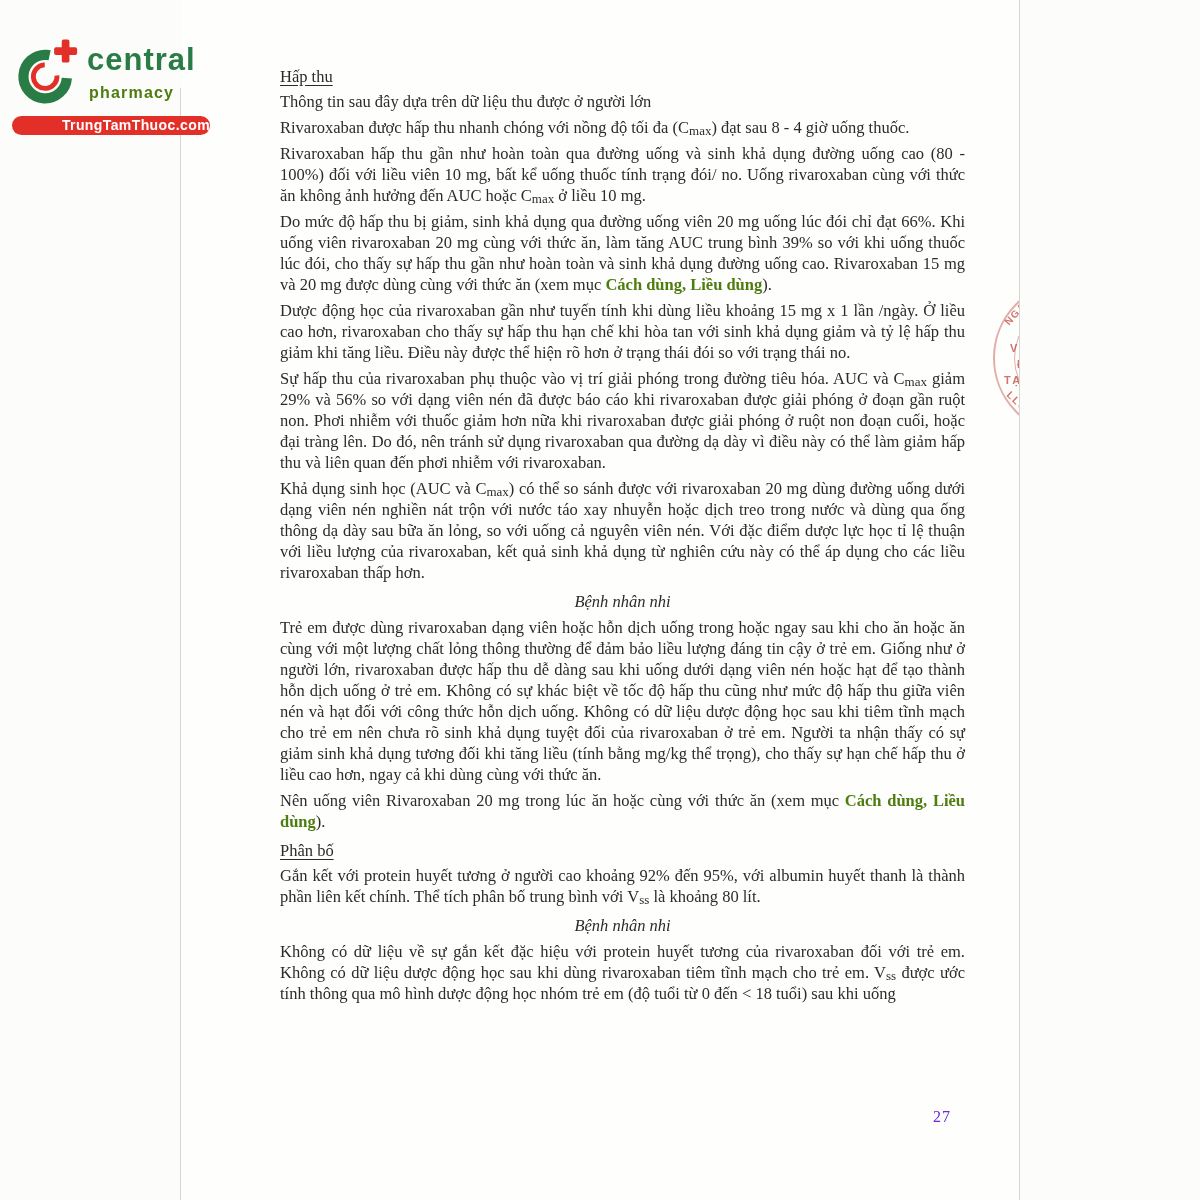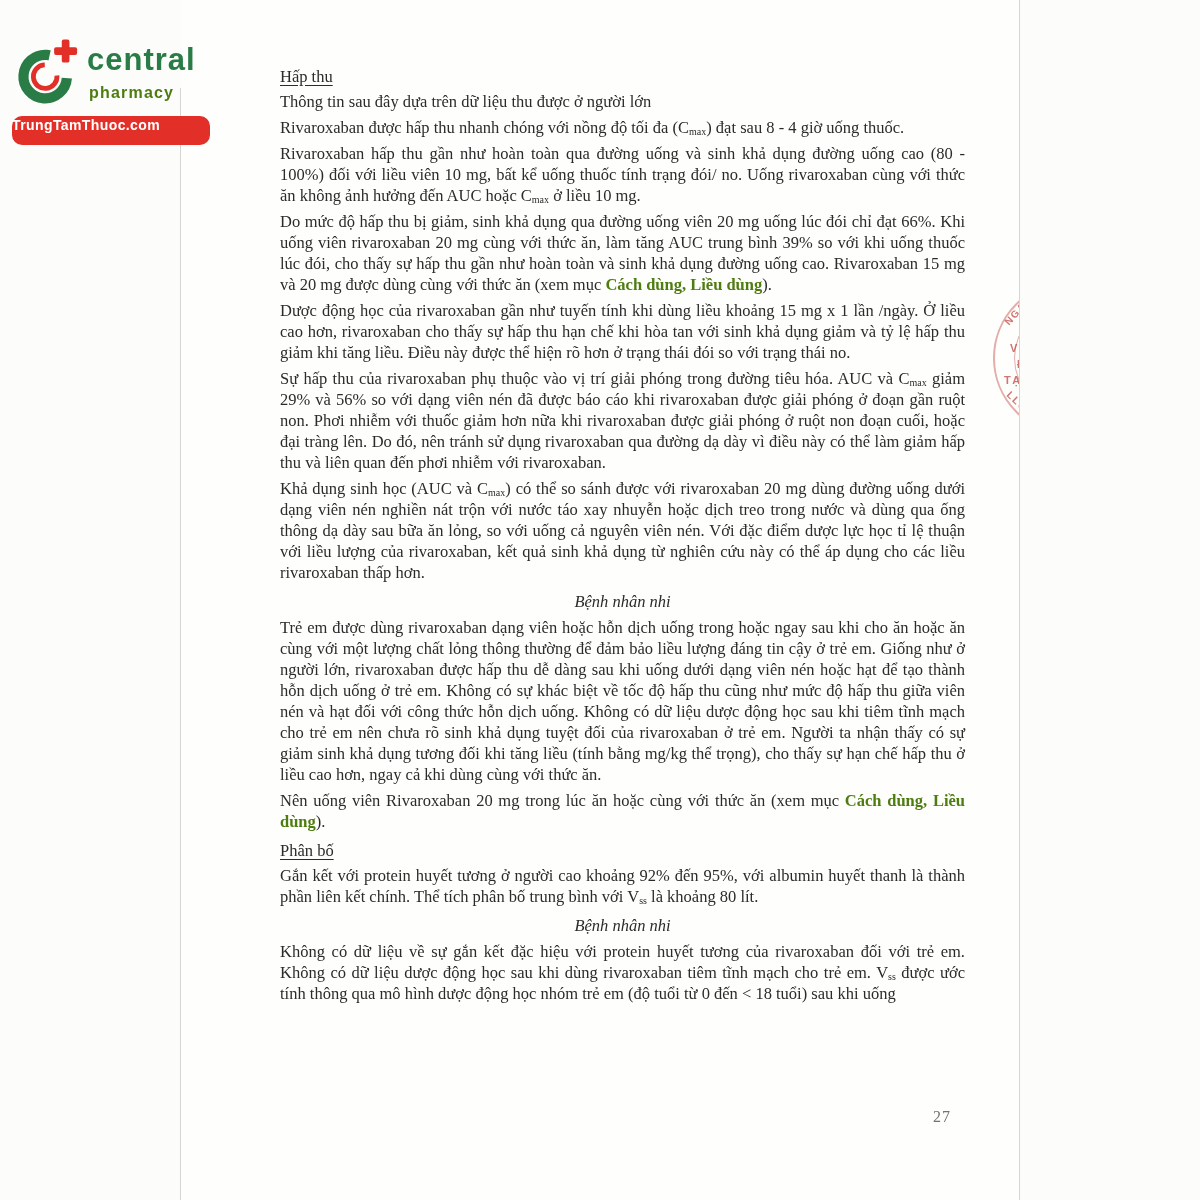--- a/index.html
+++ b/index.html
@@ -19,22 +19,22 @@
   .content{
     padding:58px 54px 0 99px;width:685px;box-sizing:content-box;
     color:#2b2b2b;font-size:16.5px;line-height:21px;
   }
   .blk{margin:0;}
   .blk-title{font-weight:bold;color:#191919;font-size:17px;letter-spacing:.4px;margin:0 0 10px;text-align:left;}
   .blk-heading{text-decoration:underline;text-underline-offset:3px;margin:8px 0 4px;text-align:left;font-family:Liberation Serif, serif;}
   .blk-iheading{font-style:italic;margin:8px 0 5px;text-align:center;}
   .blk-para{margin:0 0 5px;text-align:justify;}
   .blk b{font-weight:bold;color:#4d7c0f;}
-  .blk sub{font-size:10px;line-height:0;vertical-align:-2px;}
-  .page-number{position:absolute;left:752px;top:1108px;font-size:16px;color:#737373;letter-spacing:1px;}
+  .blk sub{font-size:13px;line-height:0;vertical-align:-2px;}
+  .page-number{position:absolute;left:752px;top:1108px;font-size:16px;color:#6d28d9;letter-spacing:1px;}
 
   
   .stamp{position:absolute;left:812px;top:281px;width:154px;height:154px;}
   .stamp-ring{position:absolute;inset:0;border:2px solid rgba(201,92,88,.5);border-radius:50%;}
   .stamp-ring.inner{inset:21px;border-width:1.5px;}
   .st{position:absolute;font:700 10px "Liberation Sans","DejaVu Sans",sans-serif;
       color:rgba(196,82,78,.8);letter-spacing:1.5px;white-space:nowrap;}
   .st0{left:9px;top:27px;transform:rotate(-48deg);}
   .st1{left:17px;top:61px;font-size:11px;}
   .st2{left:24px;top:77px;font-size:11px;}
@@ -48,24 +48,24 @@
     position:absolute;left:75px;top:8px;
     font:700 31px/1 "Liberation Sans","DejaVu Sans",sans-serif;
     color:#2a7c46;letter-spacing:1px;
   }
   .logo-sub{
     position:absolute;left:77px;top:49px;
     font:700 16px/1 "Liberation Sans","DejaVu Sans",sans-serif;
     color:#4d7c0f;letter-spacing:1.2px;
   }
   .logo-pill{
-    position:absolute;left:0;top:80px;width:198px;height:29px;
+    position:absolute;left:0;top:80px;width:198px;height:19px;
     background:#e23028;border-radius:10px;
     font:700 14px/19px "Liberation Sans","DejaVu Sans",sans-serif;
-    color:#ffffff;text-align:left;letter-spacing:.4px;
+    color:#ffffff;text-align:right;letter-spacing:.4px;
   }
 </style>
 </head>
 <body>
 
 <div class="page">
   <div class="content" id="doc-content">
       <div class="blk blk-heading"><span>Hấp thu</span></div>
       <div class="blk blk-para"><span>Thông tin sau đây dựa trên dữ liệu thu được ở người lớn</span></div>
       <div class="blk blk-para"><span>Rivaroxaban được hấp thu nhanh chóng với nồng độ tối đa (C</span><sub>max</sub><span>) đạt sau 8 - 4 giờ uống thuốc.</span></div>

